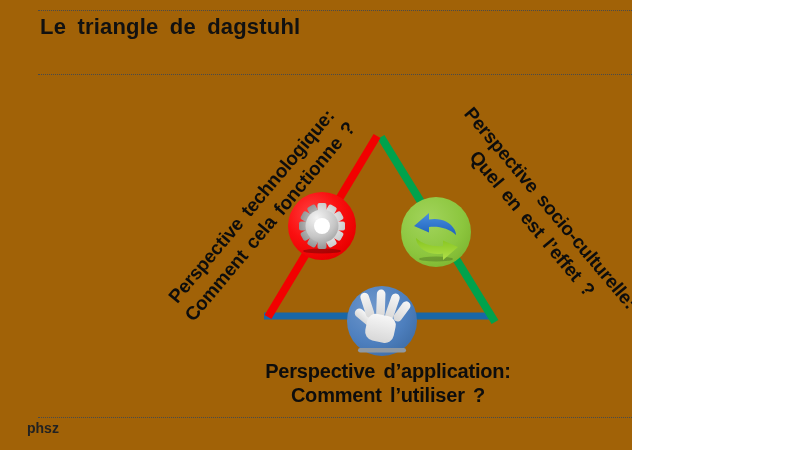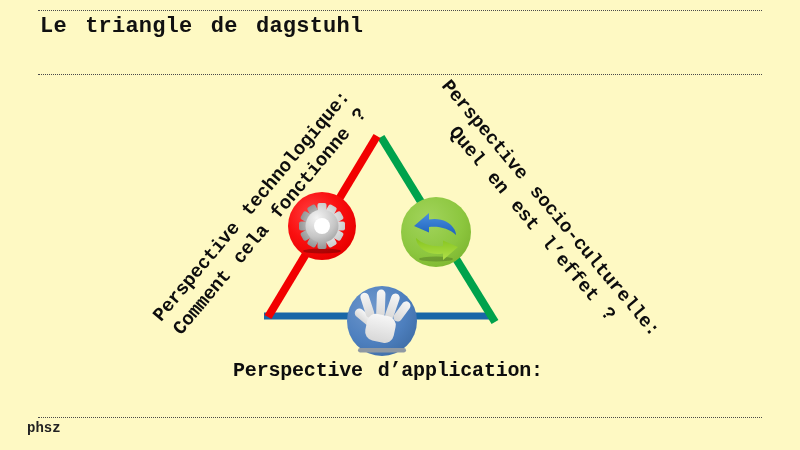--- a/index.html
+++ b/index.html
@@ -1,17 +1,17 @@
 <!DOCTYPE html>
 <html><head>
 <meta charset="utf-8">
 <style>
   html,body{margin:0;padding:0;background:#fff;}
-  .slide{position:relative;width:800px;height:450px;background:#fef9c3;overflow:hidden;
-         font-family:Liberation Mono, monospace;}
+  .slide{position:relative;width:632px;height:450px;background:#a16207;overflow:hidden;
+         font-family:Liberation Sans, sans-serif;}
   .rule{position:absolute;left:38px;width:724px;height:0;border-top:1px dotted #4a4a4a;}
   .rule-top{top:10px;}
   .rule-title{top:74px;}
   .rule-footer{top:417px;}
   .slide-title{position:absolute;left:40px;top:14px;margin:0;font-size:22px;font-weight:bold;
                color:#111;letter-spacing:.2px;word-spacing:5px;}
   .footer-text{position:absolute;left:27px;top:420px;font-size:14px;font-weight:bold;color:#222;}
   .diagram{position:absolute;inset:0;}
   .tri-svg{position:absolute;left:0;top:0;}
   .label{position:absolute;text-align:center;font-weight:bold;color:#0d0d0d;
@@ -120,20 +120,21 @@
       <div>Comment cela fonctionne ?</div>
     </div>
 
     <div class="label label-socio">
       <div>Perspective socio-culturelle:</div>
       <div>Quel en est l’effet ?</div>
     </div>
 
     <div class="label label-app">
       <div>Perspective d’application:</div>
+      <div>Comment l’utiliser ?</div>
     </div>
 
   </div>
 
   <div class="rule rule-footer"></div>
   <div class="footer-text">phsz</div>
 
 </div>
 
 </body></html>

